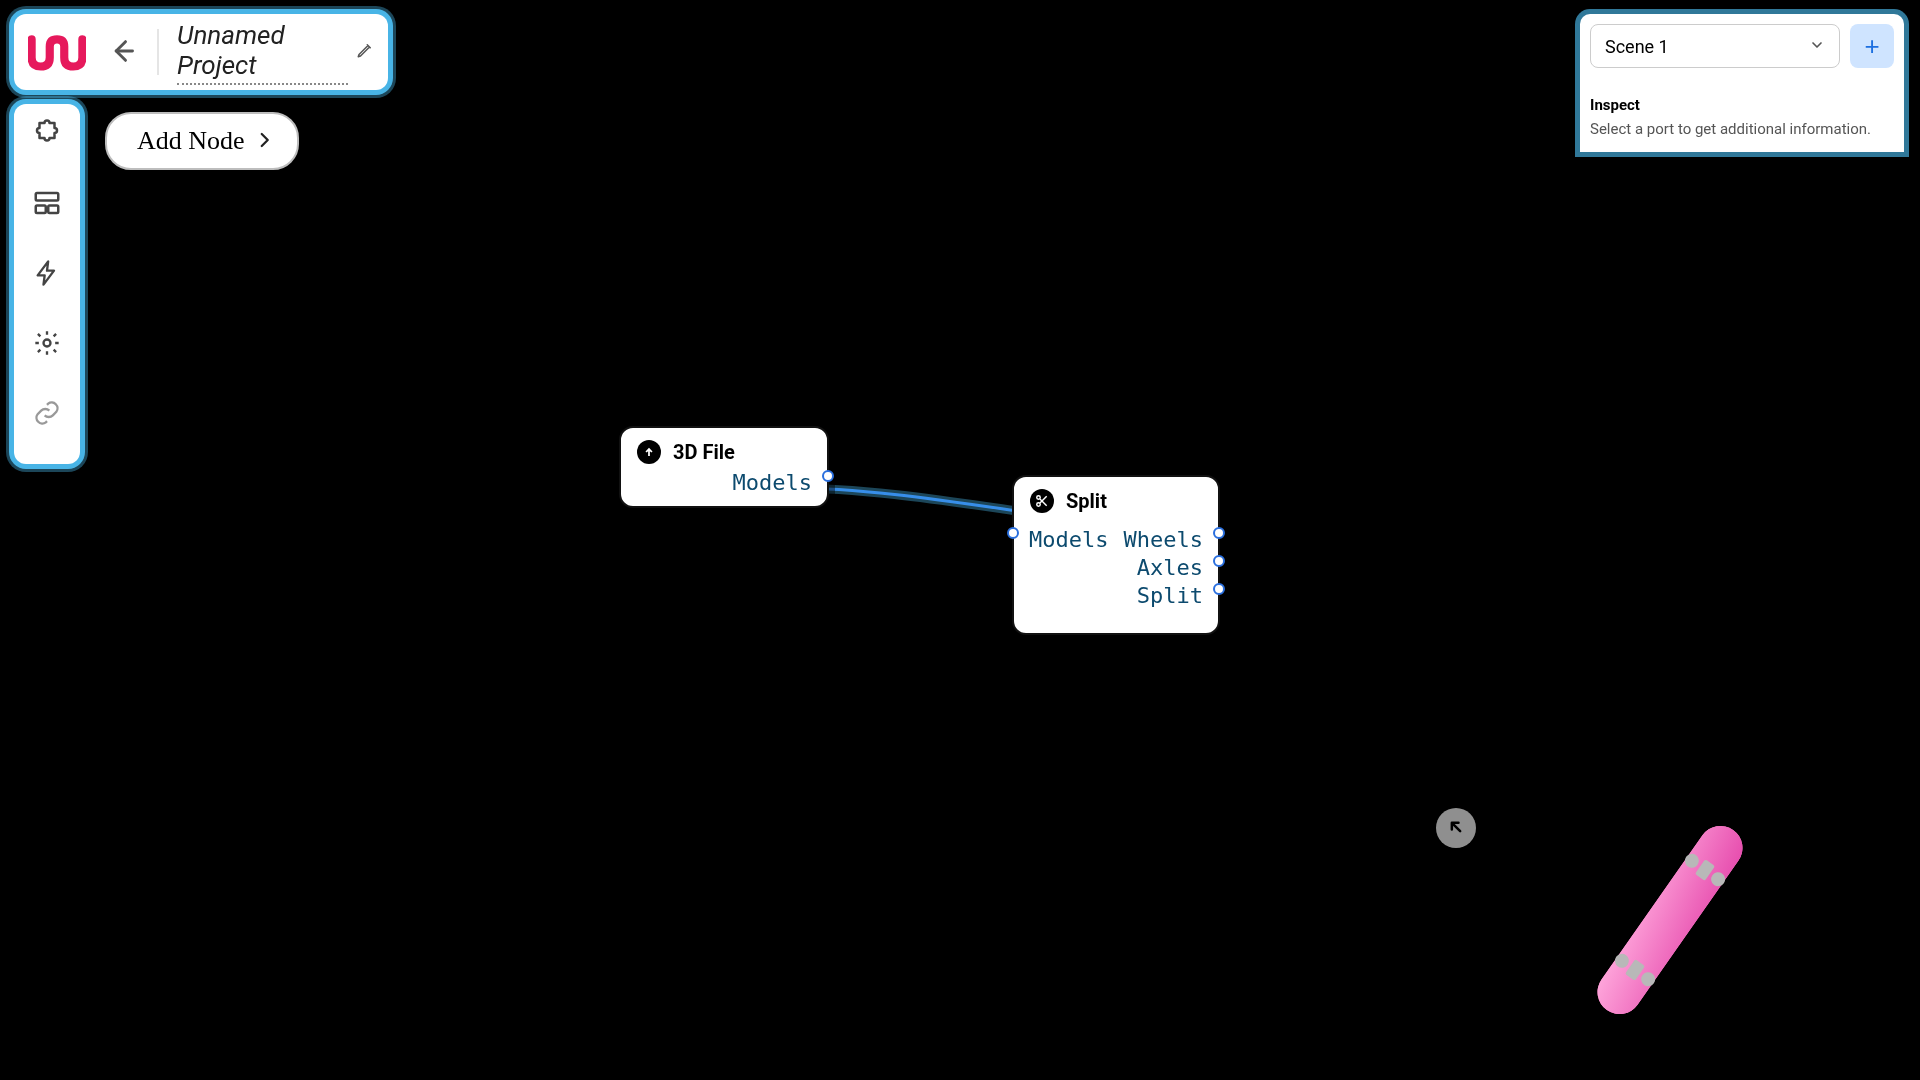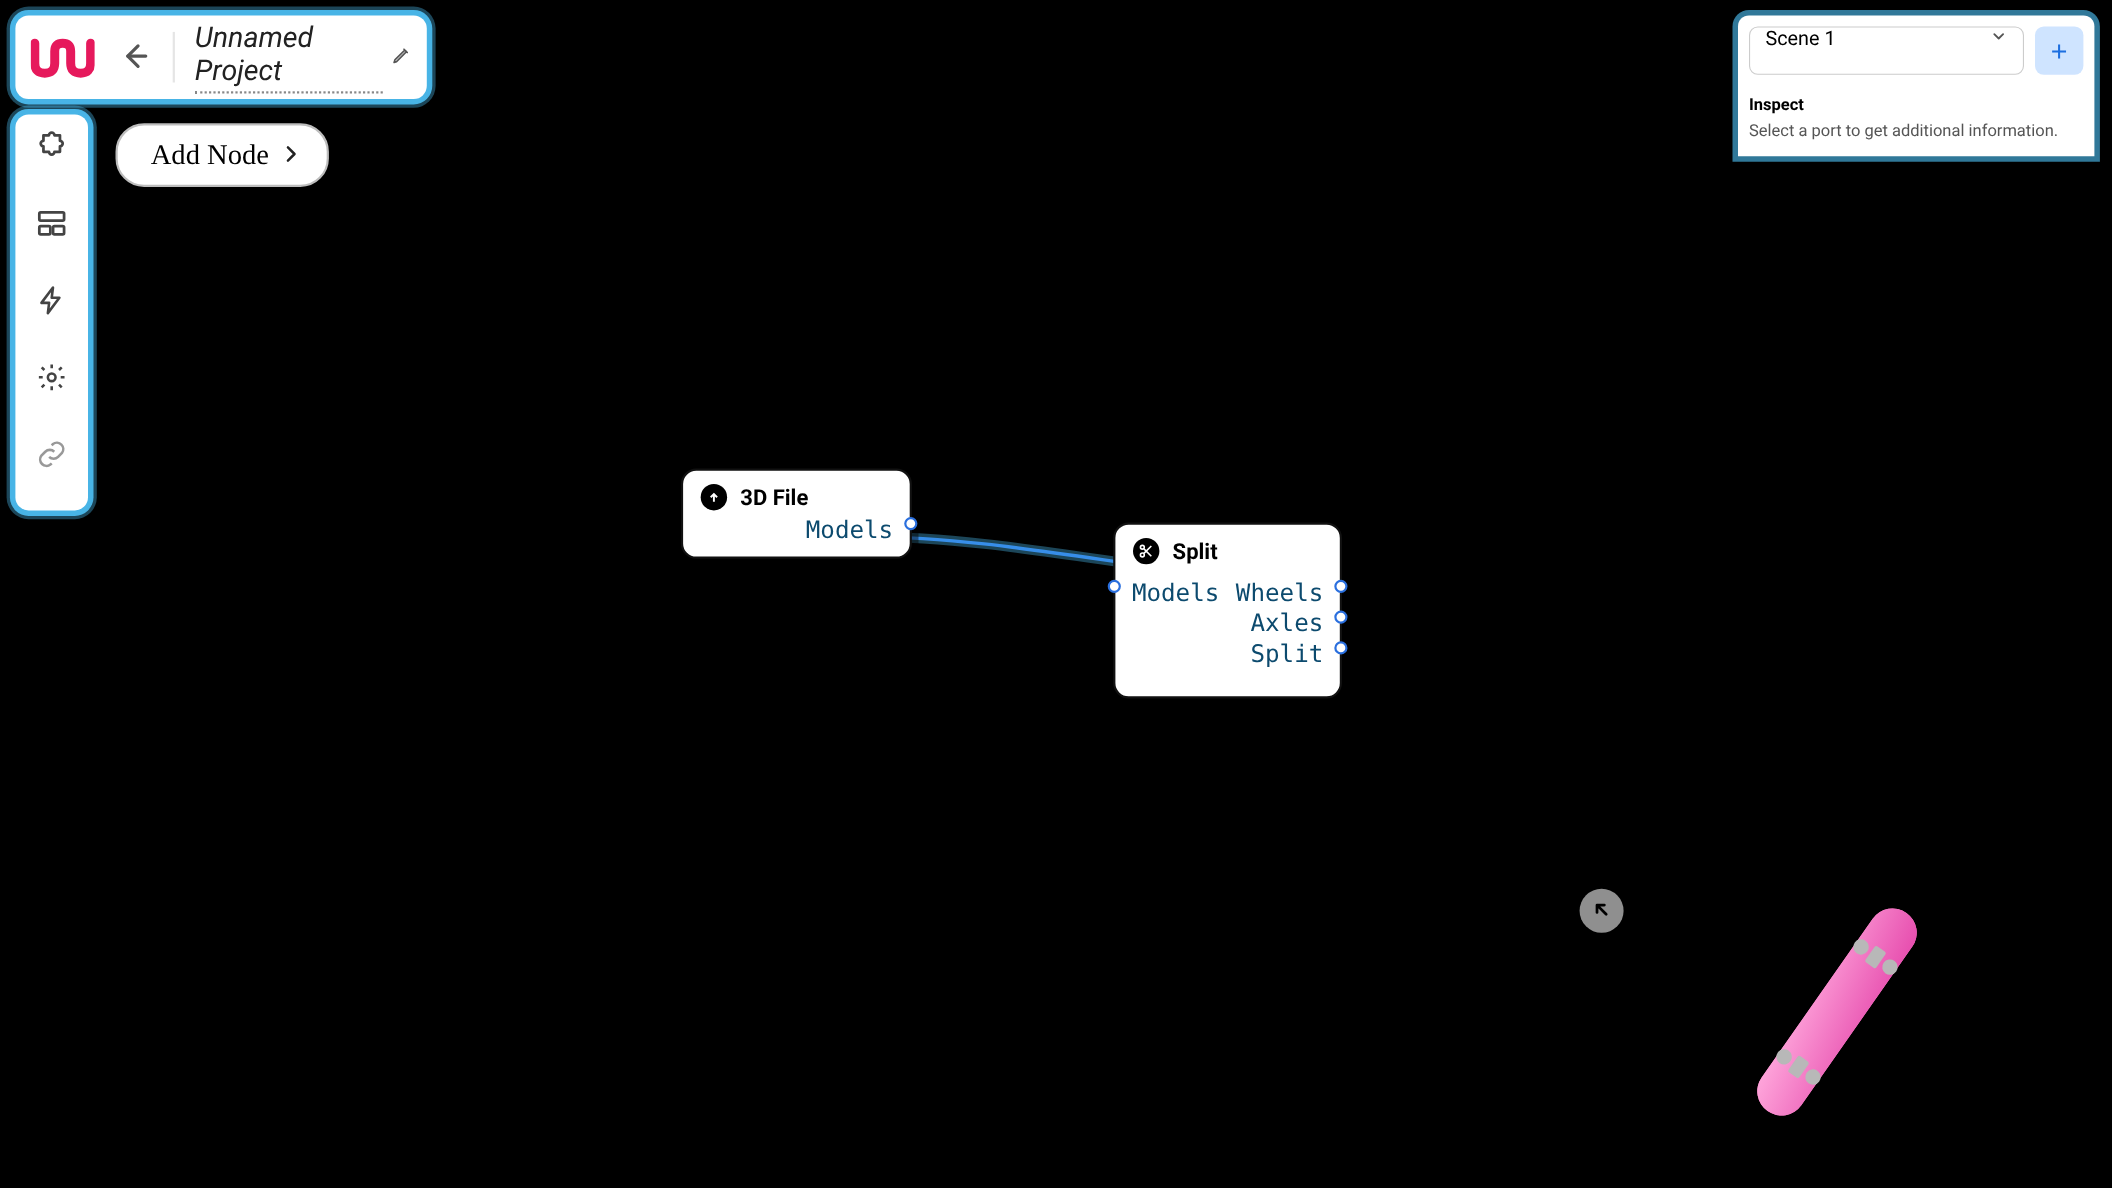--- a/index.html
+++ b/index.html
@@ -63,29 +63,29 @@
 
     .right-panel {
       position: absolute; right: 16px; top: 14px;
       width: 324px; background: #fff; border-radius: 10px 10px 0 0;
       padding: 10px 10px 14px 10px;
       box-shadow: 0 0 0 5px rgba(80,200,255,.6);
     }
     .panel-row { display: flex; gap: 10px; }
     .scene-select {
       flex: 1; height: 44px; border: 1px solid #ccc; border-radius: 8px;
-      display: flex; align-items: flex-start; justify-content: space-between;
+      display: flex; align-items: center; justify-content: space-between;
       padding: 0 14px; font-size: 18px; cursor: pointer; background:#fff;
     }
     .add-scene {
       width: 44px; height: 44px; border-radius: 8px; border: none;
       background: #cfe4ff; color:#1d6fe0; font-size: 26px; font-weight: 500;
       cursor: pointer;
     }
-    .panel-section-title { font-size: 15px; font-weight: 700; margin-top: 18px; }
+    .panel-section-title { font-size: 15px; font-weight: 700; margin-top: 28px; }
     .panel-section-body { font-size: 15px; color:#555; margin-top: 6px; }
 
     .canvas-area { position:absolute; inset:0; pointer-events:none; }
     .canvas-area > * { pointer-events:auto; }
 
     .node {
       position: absolute;
       background: #fff; border: 2px solid #111; border-radius: 14px;
       box-shadow: 6px 6px 0 rgba(0,0,0,.45);
     }

